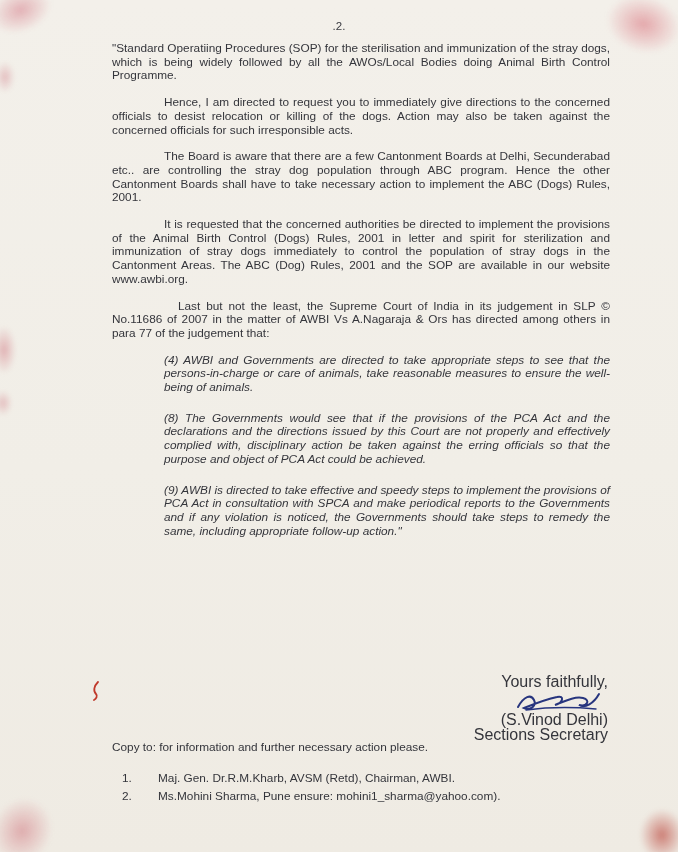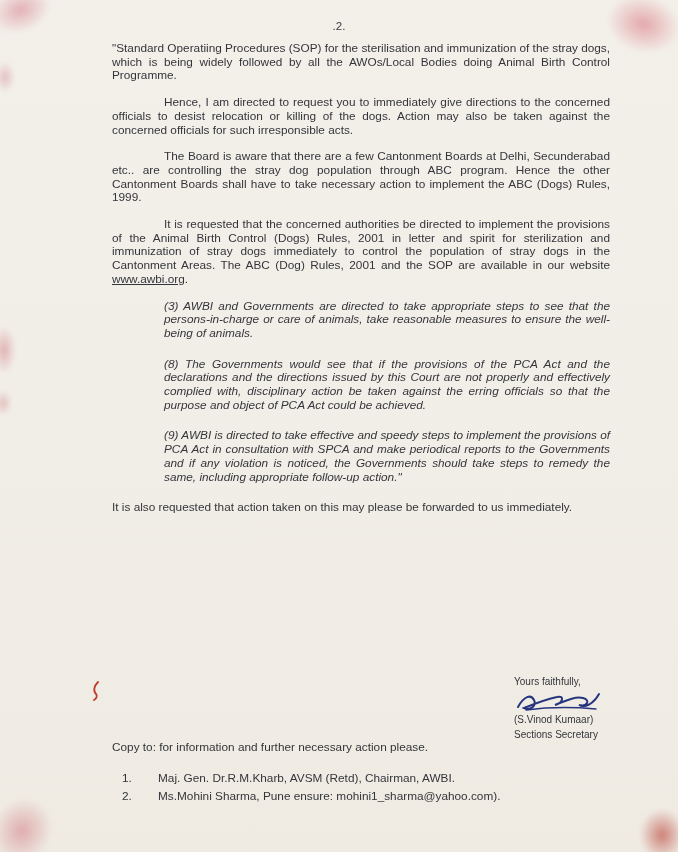--- a/index.html
+++ b/index.html
@@ -42,25 +42,25 @@
     text-align: justify;
   }
   .para { margin: 0 0 13px 0; }
   .indent { text-indent: 52px; margin-top: 11px; }
   .indent-lg { text-indent: 66px; }
   .quote {
     margin: 3px 0 17px 52px;
     font-style: italic;
     color: #35363c;
   }
-  .website { color: #34353b; text-decoration: underline; }
+  .website { color: #34353b; }
 
   .closing {
     position: absolute; right: 70px; top: 674px;
-    font-size: 10px; line-height: 15px; color: #34353b;
+    text-align: right; font-size: 16px; line-height: 15px; color: #34353b;
   }
   .signature-svg { display: block; margin: 1px 6px -2px auto; }
 
   .pen-mark { position: absolute; left: 90px; top: 680px; }
 
   .copyto {
     position: absolute; left: 112px; top: 732px;
     font-size: 11.8px; line-height: 14px; color: #34353b; margin-top: 8px;
   }
   .copy-list { margin: 17px 0 0 10px; }
@@ -78,43 +78,43 @@
   <div class="stain stain-l2"></div>
   <div class="stain stain-l3"></div>
   <div class="stain stain-bl"></div>
   <div class="stain stain-br"></div>
 
   <div class="page-number">.2.</div>
 
   <div class="content">
     <p class="para">"Standard Operatiing Procedures (SOP) for the sterilisation and immunization of the stray dogs, which is being widely followed by all the AWOs/Local Bodies doing Animal Birth Control Programme.</p>
     <p class="para indent">Hence, I am directed to request you to immediately give directions to the concerned officials to desist relocation or killing of the dogs. Action may also be taken against the concerned officials for such irresponsible acts.</p>
-    <p class="para indent">The Board is aware that there are a few Cantonment Boards at Delhi, Secunderabad etc.. are controlling the stray dog population through ABC program. Hence the other Cantonment Boards shall have to take necessary action to implement the ABC (Dogs) Rules, 1999.</p>
+    <p class="para indent">The Board is aware that there are a few Cantonment Boards at Delhi, Secunderabad etc.. are controlling the stray dog population through ABC program. Hence the other Cantonment Boards shall have to take necessary action to implement the ABC (Dogs) Rules, 2001.</p>
     <p class="para indent"><span>It is requested that the concerned authorities be directed to implement the provisions of the Animal Birth Control (Dogs) Rules, 2001 in letter and spirit for sterilization and immunization of stray dogs immediately to control the population of stray dogs in the Cantonment Areas. The ABC (Dog) Rules, 2001 and the SOP are available in our website </span><span class="website">www.awbi.org</span><span>.</span></p>
+    <p class="para indent-lg">Last but not the least, the Supreme Court of India in its judgement in SLP © No.11686 of 2007 in the matter of AWBI Vs A.Nagaraja &amp; Ors has directed among others in para 77 of the judgement that:</p>
 
-    <p class="quote">(3) AWBI and Governments are directed to take appropriate steps to see that the persons-in-charge or care of animals, take reasonable measures to ensure the well-being of animals.</p>
+    <p class="quote">(4) AWBI and Governments are directed to take appropriate steps to see that the persons-in-charge or care of animals, take reasonable measures to ensure the well-being of animals.</p>
     <p class="quote">(8) The Governments would see that if the provisions of the PCA Act and the declarations and the directions issued by this Court are not properly and effectively complied with, disciplinary action be taken against the erring officials so that the purpose and object of PCA Act could be achieved.</p>
     <p class="quote">(9) AWBI is directed to take effective and speedy steps to implement the provisions of PCA Act in consultation with SPCA and make periodical reports to the Governments and if any violation is noticed, the Governments should take steps to remedy the same, including appropriate follow-up action."</p>
 
-    <p class="para">It is also requested that action taken on this may please be forwarded to us immediately.</p>
   </div>
 
   <div class="pen-mark">
     <svg width="14" height="22" viewBox="0 0 14 22">
       <path d="M8 2 C 4 6, 3 11, 6 14 C 8 16, 6 19, 4 20" stroke="#c0392b" stroke-width="1.8" fill="none" stroke-linecap="round"></path>
     </svg>
   </div>
 
   <div class="closing">
     <div>Yours faithfully,</div>
     <svg class="signature-svg" width="88" height="24" viewBox="0 0 88 24">
       <path d="M4 17 C 10 6, 17 4, 20 10 C 23 16, 16 21, 10 18 C 20 14, 33 9, 43 7 C 51 5, 49 13, 41 15 C 51 11, 61 6, 69 8 C 77 10, 73 17, 65 15 C 71 19, 80 13, 85 4" stroke="#27357e" stroke-width="2" fill="none" stroke-linecap="round"></path>
       <path d="M12 20 C 35 17, 60 17, 82 19" stroke="#27357e" stroke-width="1.4" fill="none" stroke-linecap="round"></path>
     </svg>
-    <div>(S.Vinod Kumaar)</div>
+    <div>(S.Vinod Delhi)</div>
     <div>Sections Secretary</div>
   </div>
 
   <div class="copyto">
     <div>Copy to: for information and further necessary action please.</div>
     <div class="copy-list">
       <div class="copy-row">
         <span class="num">1.</span>
         <span>Maj. Gen. Dr.R.M.Kharb, AVSM (Retd), Chairman, AWBI.</span>
       </div>

